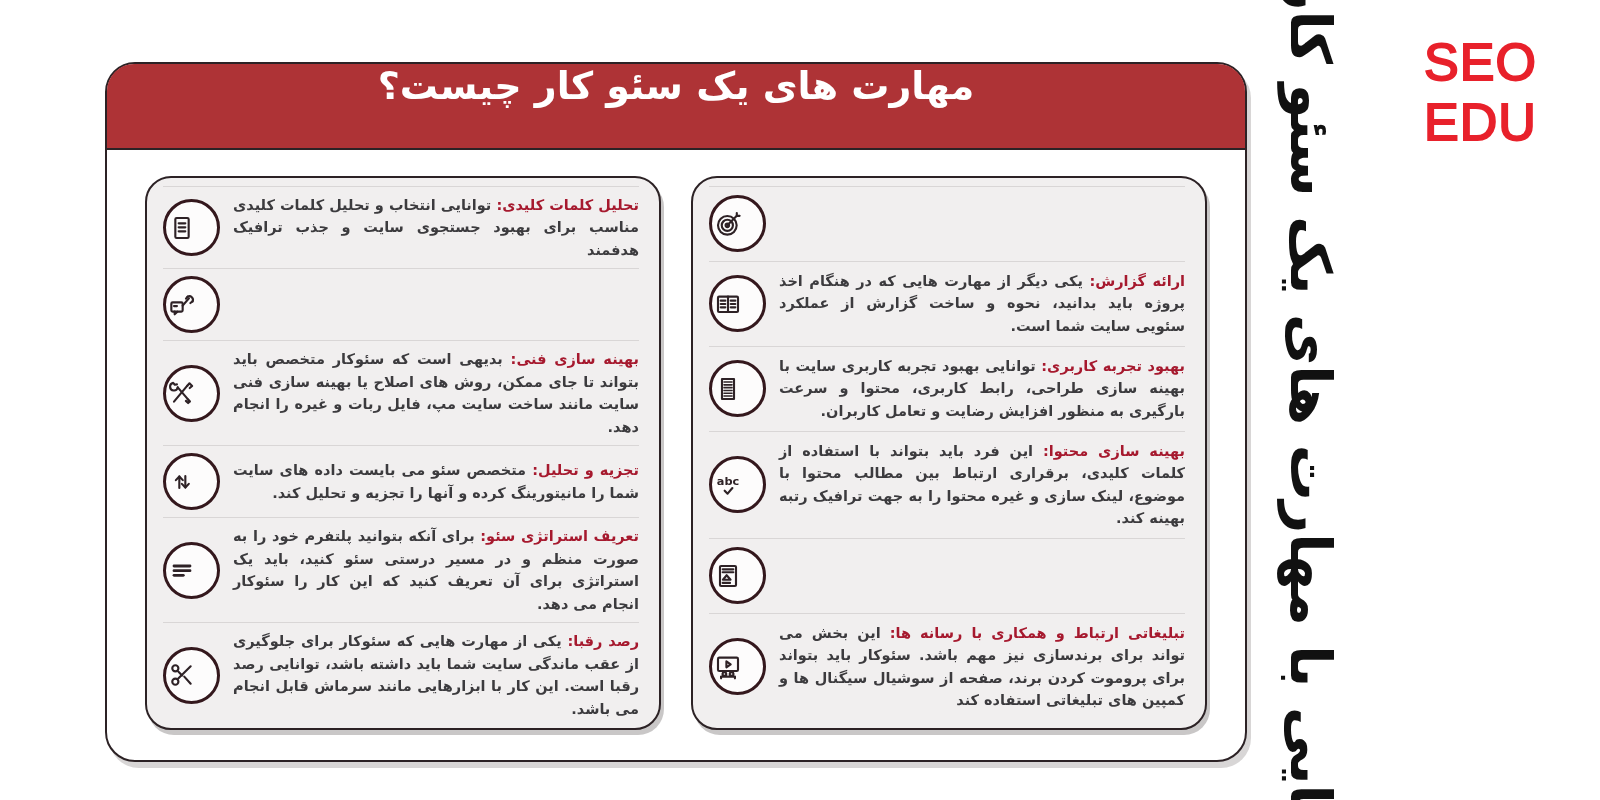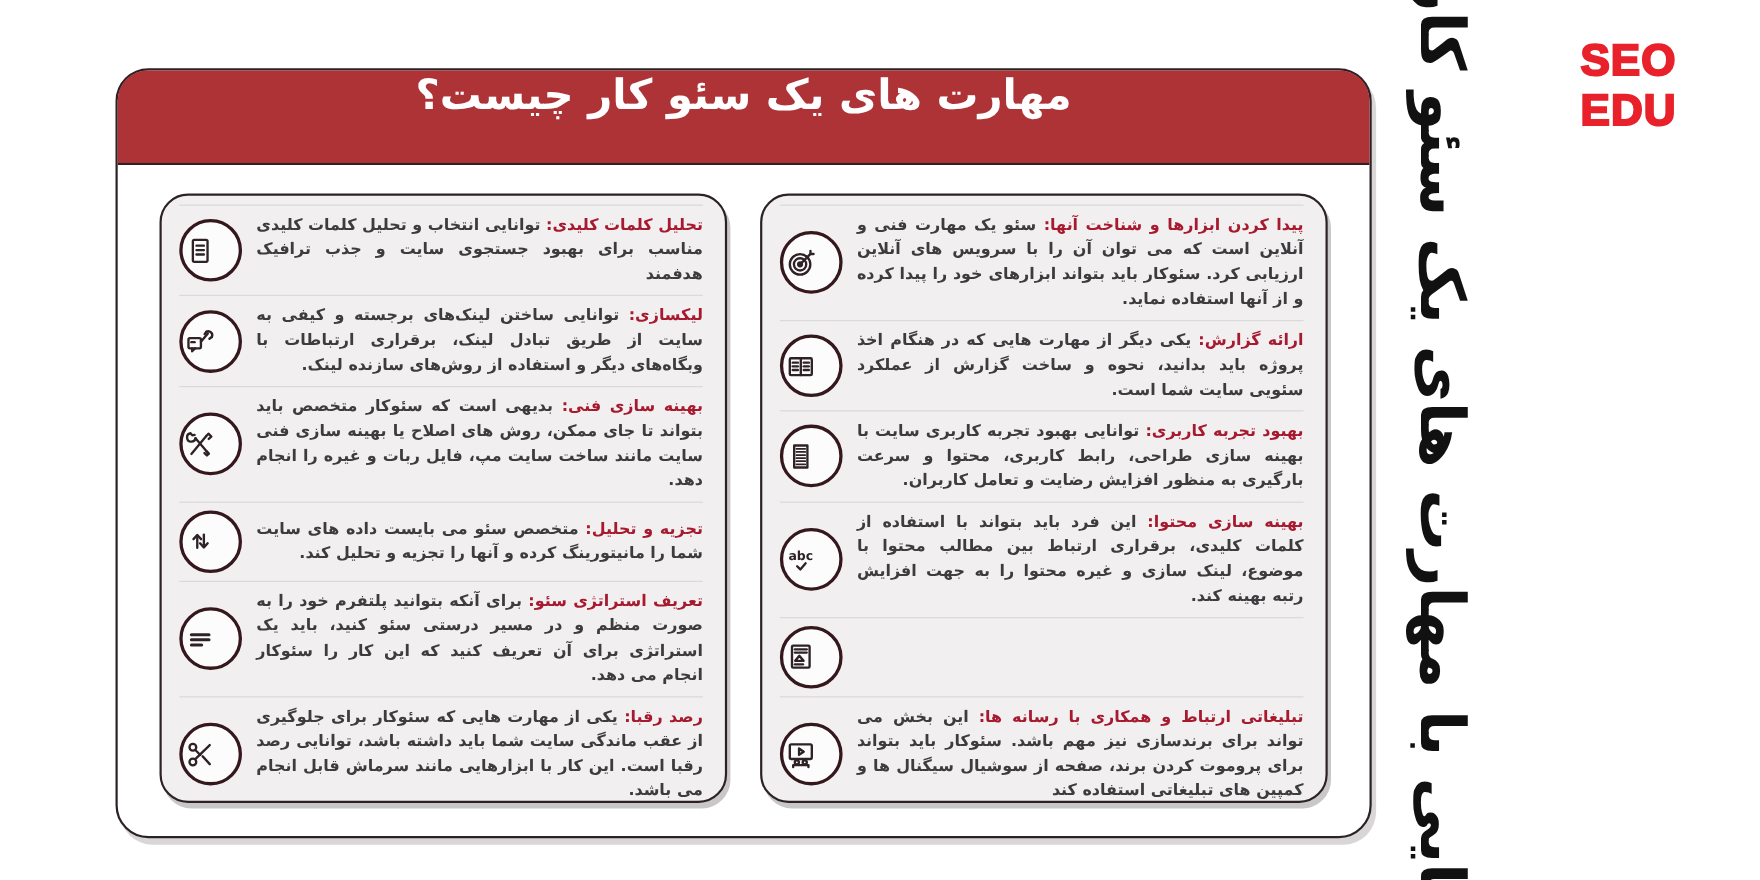--- a/index.html
+++ b/index.html
@@ -56,22 +56,22 @@
     position:absolute;top:135px;left:985px;width:650px;height:610px;
     display:flex;align-items:center;justify-content:center;pointer-events:none;
   }
   .side-title .inner{
     transform:rotate(90deg);white-space:nowrap;direction:rtl;
     font-size:56px;font-weight:bold;color:#111111;letter-spacing:-1px;
   }
   
   .logo{
     position:absolute;top:32px;left:1388px;width:185px;text-align:center;
-    color:#e8212b;font-family:"Liberation Sans",sans-serif;font-weight:bold;
-    font-size:40px;line-height:1.16;letter-spacing:1px;
+    color:#e8212b;font-family:"Liberation Sans",sans-serif;font-weight:normal;
+    font-size:52px;line-height:1.16;letter-spacing:1px;
     -webkit-text-stroke:2px #e8212b;
   }
 </style>
 </head>
 <body>
 
 <div class="card">
   <div class="card-header">
     <div class="title">مهارت های یک سئو کار چیست؟</div>
   </div>
@@ -97,21 +97,20 @@
           <svg viewBox="0 0 24 24">
             <rect x="4" y="10" width="8.5" height="7" rx="1"></rect>
             <path d="M6.5 17 v2 l2-2"></path>
             <line x1="6" y1="12.8" x2="8.2" y2="12.8"></line>
             <path d="M12.5 12.5 L17.2 6.9"></path>
             <path d="M16.2 5.7 a2.7 2.7 0 0 1 3.7 3.6"></path>
             <path d="M16.2 5.7 l-1.2 1.6"></path>
               <path d="M19.9 9.3 l-1.6 1.2"></path>
           </svg>
         </span>
-        <p><span class="t">لیکسازی:</span> <span>توانایی ساختن لینک‌های برجسته و کیفی به سایت از طریق تبادل لینک، برقراری ارتباطات با وبگاه‌های دیگر و استفاده از روش‌های سازنده لینک.</span></p>
       </div>
 
       <div class="item">
         <span class="icon-circle">
           <svg viewBox="0 0 24 24">
             <path d="M6 18.5 L16 6.5"></path>
             <path d="M16 6.5 l1.6-1.8 2 2 -1.8 1.6"></path>
             <path d="M17.8 18.3 L8.8 7.8"></path>
             <path d="M8.8 7.8 a2.9 2.9 0 1 1 -3.4-3.4 l1.2 1.4 1.6-.3"></path>
             <path d="M16.2 16.6 l1.6 1.7 -1.2 1.2 -1.7-1.6"></path>
@@ -163,21 +162,20 @@
       <div class="item">
         <span class="icon-circle">
           <svg viewBox="0 0 24 24">
             <circle cx="11.5" cy="13" r="7"></circle>
               <circle cx="11.5" cy="13" r="4.2"></circle>
               <circle cx="11.5" cy="13" r="1.3"></circle>
             <path d="M11.5 13 L18.6 5.9"></path>
               <path d="M18.6 5.9 v-2.1 M18.6 5.9 h2.1"></path>
           </svg>
         </span>
-        <p><span class="t">پیدا کردن ابزارها و شناخت آنها:</span> <span>سئو یک مهارت فنی و آنلاین است که می توان آن را با سرویس های آنلاین ارزیابی کرد. سئوکار باید بتواند ابزارهای خود را پیدا کرده و از آنها استفاده نماید.</span></p>
       </div>
 
       <div class="item">
         <span class="icon-circle">
           <svg viewBox="0 0 24 24">
             <rect x="4.5" y="6.5" width="15" height="11.5" rx="0.8"></rect>
             <line x1="12" y1="6.5" x2="12" y2="18"></line>
             <line x1="6.5" y1="9.5" x2="10" y2="9.5"></line>
               <line x1="6.5" y1="12" x2="10" y2="12"></line>
               <line x1="6.5" y1="14.5" x2="10" y2="14.5"></line>
@@ -206,21 +204,21 @@
         <p><span class="t">بهبود تجربه کاربری:</span> <span>توانایی بهبود تجربه کاربری سایت با بهینه سازی طراحی، رابط کاربری، محتوا و سرعت بارگیری به منظور افزایش رضایت و تعامل کاربران.</span></p>
       </div>
 
       <div class="item">
         <span class="icon-circle">
           <svg viewBox="0 0 24 24">
             <text x="12" y="12.2" text-anchor="middle" font-size="8.5" font-weight="bold" fill="#2e2226" stroke="none" font-family="DejaVu Sans, sans-serif">abc</text>
             <path d="M9.5 16.3 l2.2 2.2 3.6-4.2"></path>
           </svg>
         </span>
-        <p><span class="t">بهینه سازی محتوا:</span> <span>این فرد باید بتواند با استفاده از کلمات کلیدی، برقراری ارتباط بین مطالب محتوا با موضوع، لینک سازی و غیره محتوا را به جهت افزایش رتبه بهینه کند.</span></p>
+        <p><span class="t">بهینه سازی محتوا:</span> <span>این فرد باید بتواند با استفاده از کلمات کلیدی، برقراری ارتباط بین مطالب محتوا با موضوع، لینک سازی و غیره محتوا را به جهت ترافیک رتبه بهینه کند.</span></p>
       </div>
 
       <div class="item">
         <span class="icon-circle">
           <svg viewBox="0 0 24 24">
             <rect x="6" y="4.5" width="12" height="15" rx="0.8"></rect>
             <line x1="8" y1="7" x2="16" y2="7"></line>
               <line x1="8" y1="9.2" x2="16" y2="9.2"></line>
             <path d="M8.2 14.8 L11 11.4 l2.9 3.4 z"></path>
             <line x1="8" y1="17.2" x2="13.5" y2="17.2"></line>

